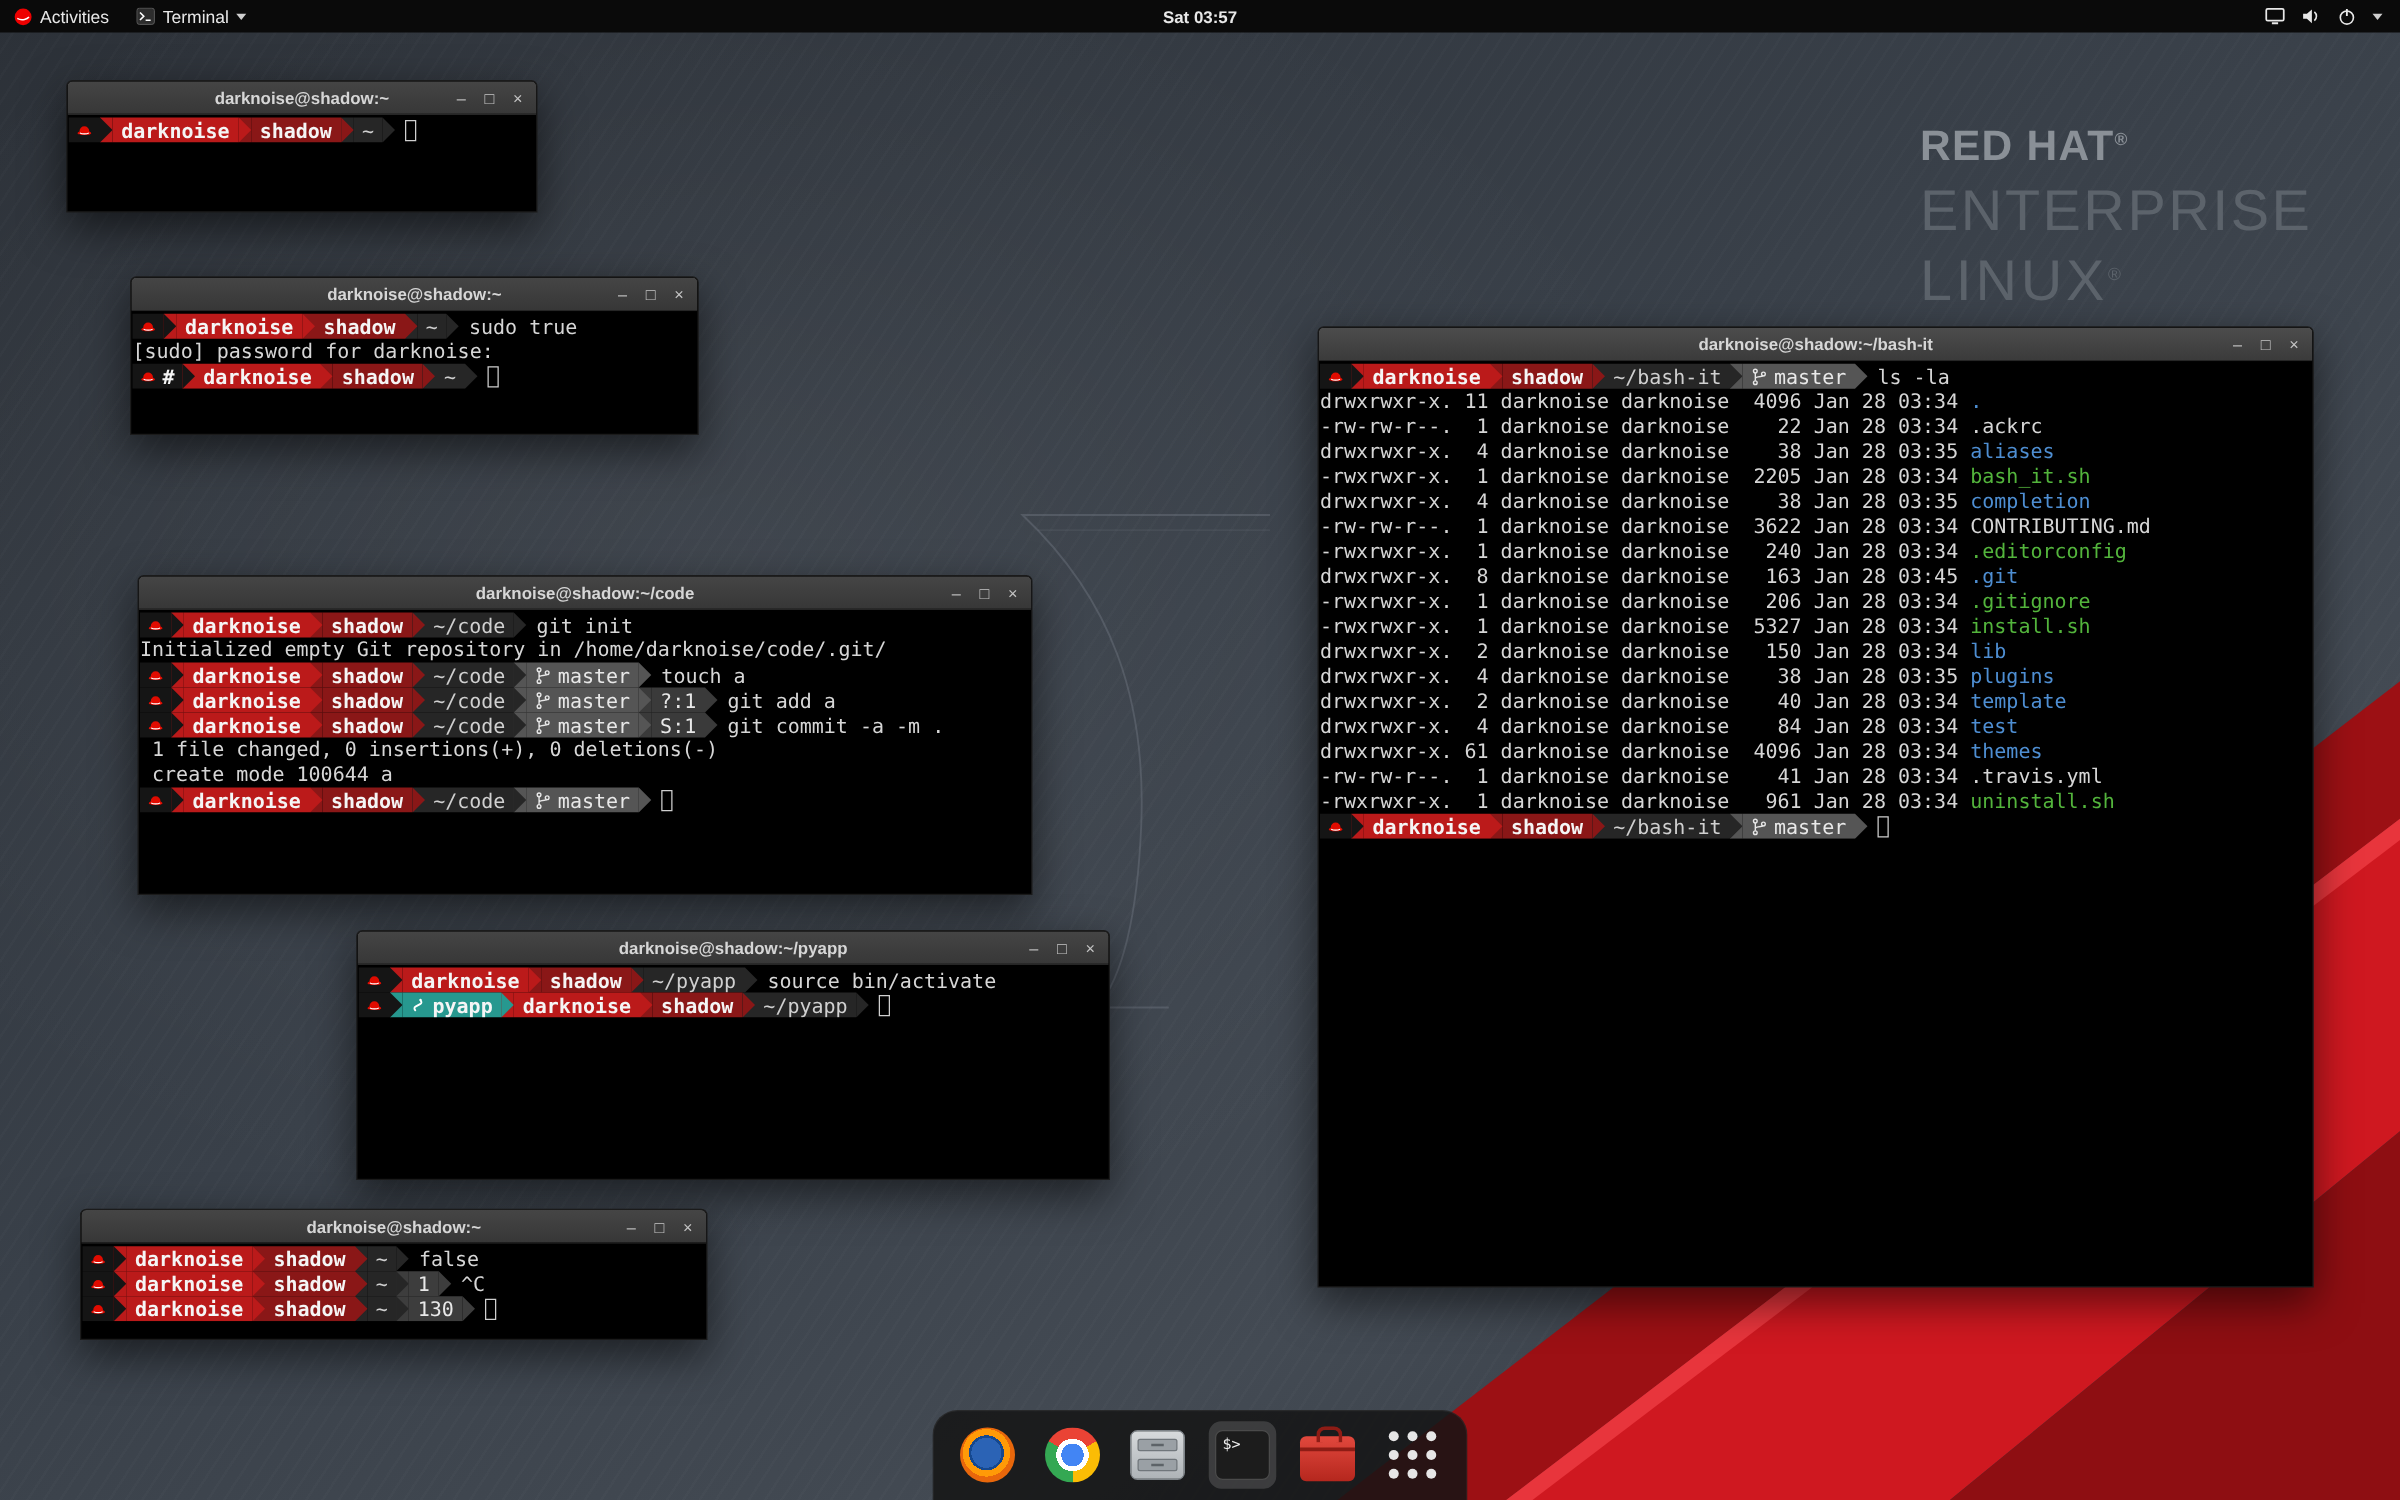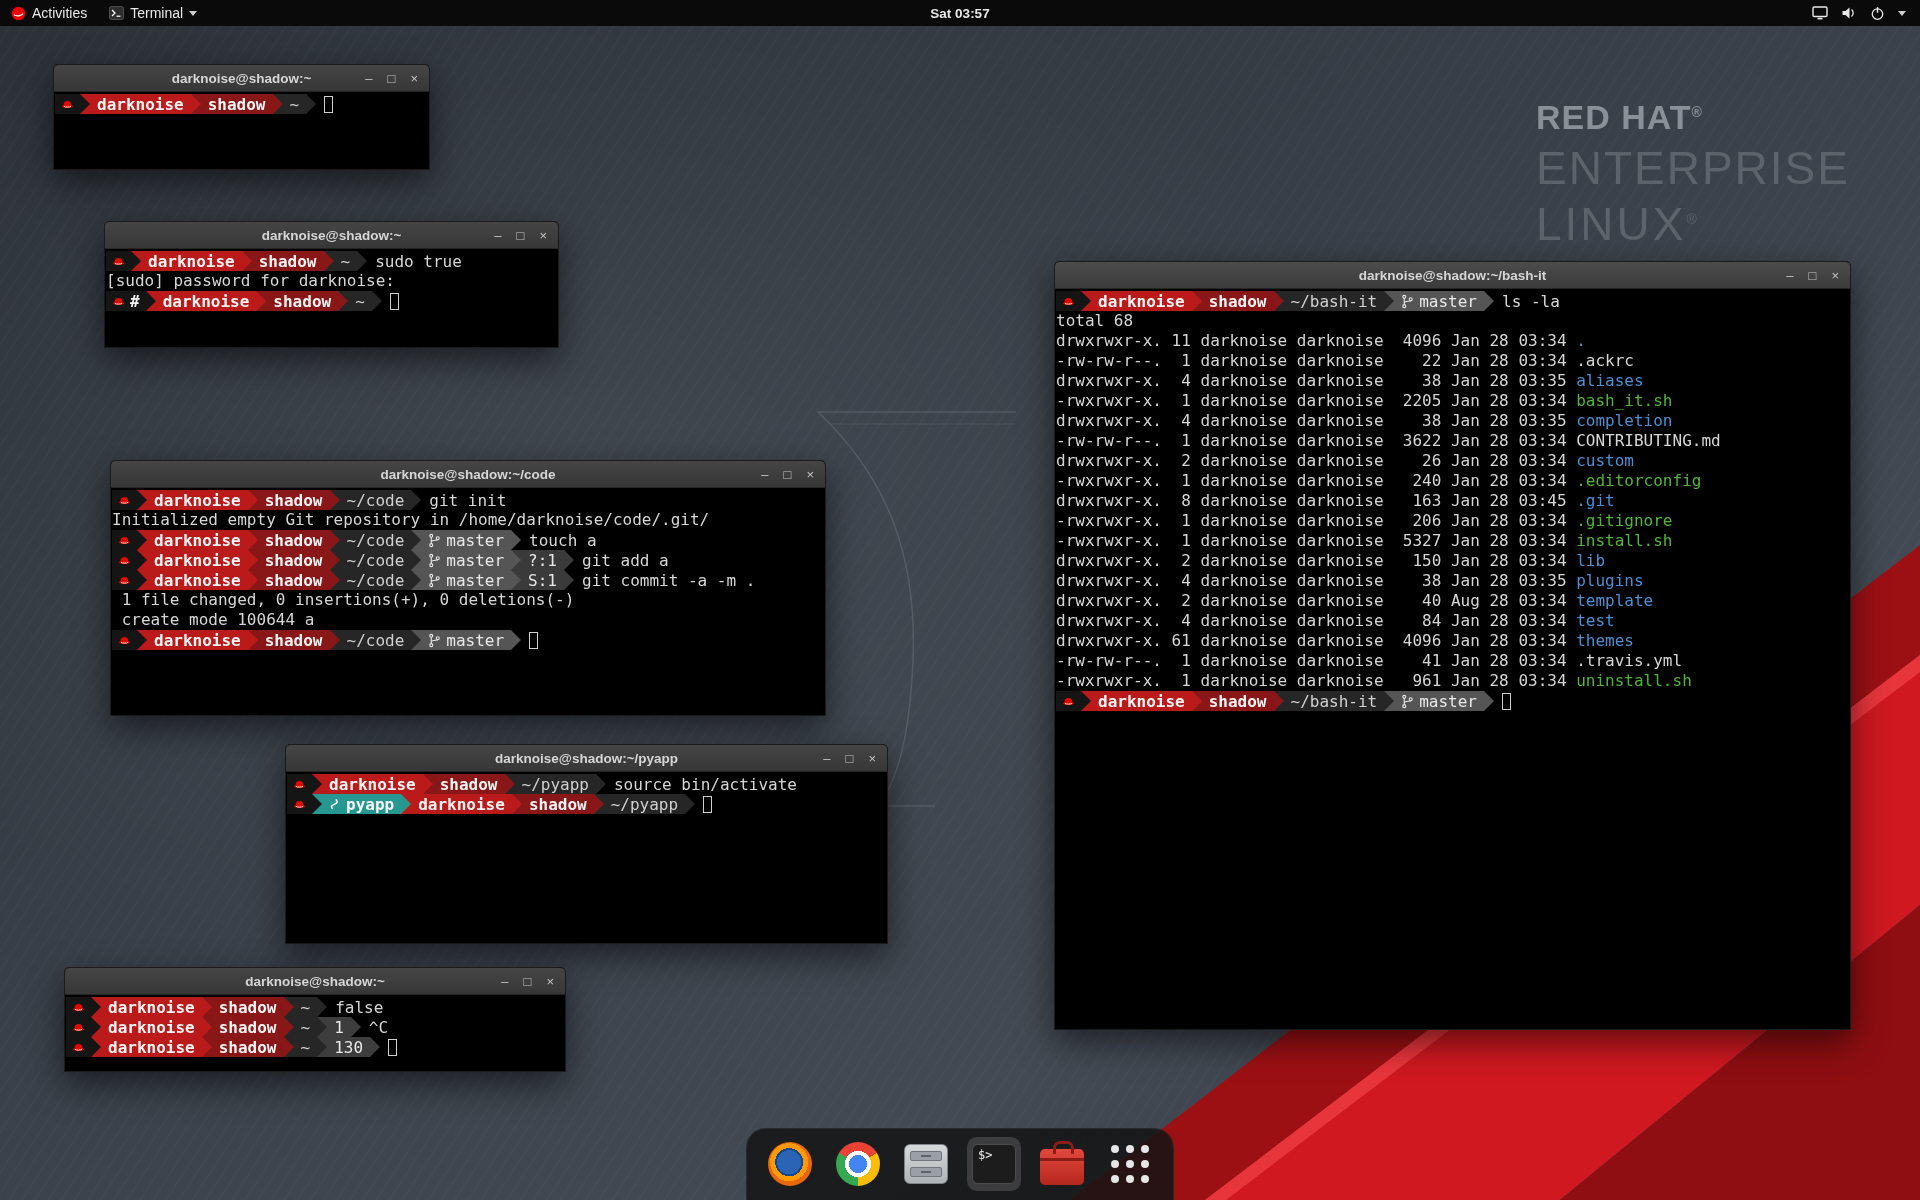--- a/index.html
+++ b/index.html
@@ -265,35 +265,33 @@
     <div class="term-body">
         <div class="tline prow"><span class="seg sg-hat" style="background: rgb(21, 21, 21);"><svg width="13" height="13" viewBox="0 0 16 16">
               <path d="M3.2 8.6a4.8 4.8 0 0 1 9.6 0c.1.6 1.9 1 1.9 1.9 0 1.1-2.9 1.9-6.7 1.9s-6.7-.8-6.7-1.9c0-.9 1.8-1.3 1.9-1.9z" fill="#e00b00"></path>
               <path d="M3.6 10.3c1.2.6 2.7.9 4.4.9 1.7 0 3.2-.3 4.4-.9" stroke="#fff" stroke-width="1" fill="none"></path>
             </svg></span><span class="arr" style="border-left-color: rgb(21, 21, 21); background: rgb(187, 26, 26);"></span><span class="seg sg-user" style="background: rgb(187, 26, 26);"><span>darknoise</span></span><span class="arr" style="border-left-color: rgb(187, 26, 26); background: rgb(138, 23, 23);"></span><span class="seg sg-host" style="background: rgb(138, 23, 23);"><span>shadow</span></span><span class="arr" style="border-left-color: rgb(138, 23, 23); background: rgb(38, 38, 38);"></span><span class="seg sg-path" style="background: rgb(38, 38, 38);"><span>~/bash-it</span></span><span class="arr" style="border-left-color: rgb(38, 38, 38); background: rgb(85, 85, 85);"></span><span class="seg sg-git" style="background: rgb(85, 85, 85);"><svg width="13" height="15" viewBox="0 0 14 16">
               <circle cx="3.5" cy="3" r="1.6" fill="none" stroke="#e8e8e8" stroke-width="1.2"></circle>
               <circle cx="3.5" cy="13" r="1.6" fill="none" stroke="#e8e8e8" stroke-width="1.2"></circle>
               <circle cx="10.5" cy="5.5" r="1.6" fill="none" stroke="#e8e8e8" stroke-width="1.2"></circle>
               <path d="M3.5 4.6v6.8M3.5 9.5c0-2.2 7-1.5 7-2.4" fill="none" stroke="#e8e8e8" stroke-width="1.2"></path>
             </svg><span>master</span></span><span class="arr" style="border-left-color: rgb(85, 85, 85); background: transparent;"></span><span class="cmd">ls -la</span></div>
-        <div class="tline plain">total 68</div>
         <div class="tline plain"><span>drwxrwxr-x. 11 darknoise darknoise  4096 Jan 28 03:34 </span><span style="color: rgb(78, 142, 210);">.</span></div>
         <div class="tline plain"><span>-rw-rw-r--.  1 darknoise darknoise    22 Jan 28 03:34 </span><span style="color: rgb(214, 214, 214);">.ackrc</span></div>
         <div class="tline plain"><span>drwxrwxr-x.  4 darknoise darknoise    38 Jan 28 03:35 </span><span style="color: rgb(78, 142, 210);">aliases</span></div>
         <div class="tline plain"><span>-rwxrwxr-x.  1 darknoise darknoise  2205 Jan 28 03:34 </span><span style="color: rgb(83, 180, 60);">bash_it.sh</span></div>
         <div class="tline plain"><span>drwxrwxr-x.  4 darknoise darknoise    38 Jan 28 03:35 </span><span style="color: rgb(78, 142, 210);">completion</span></div>
         <div class="tline plain"><span>-rw-rw-r--.  1 darknoise darknoise  3622 Jan 28 03:34 </span><span style="color: rgb(214, 214, 214);">CONTRIBUTING.md</span></div>
-        <div class="tline plain"><span>drwxrwxr-x.  2 darknoise darknoise    26 Jan 28 03:34 </span><span style="color: rgb(78, 142, 210);">custom</span></div>
         <div class="tline plain"><span>-rwxrwxr-x.  1 darknoise darknoise   240 Jan 28 03:34 </span><span style="color: rgb(83, 180, 60);">.editorconfig</span></div>
         <div class="tline plain"><span>drwxrwxr-x.  8 darknoise darknoise   163 Jan 28 03:45 </span><span style="color: rgb(78, 142, 210);">.git</span></div>
         <div class="tline plain"><span>-rwxrwxr-x.  1 darknoise darknoise   206 Jan 28 03:34 </span><span style="color: rgb(83, 180, 60);">.gitignore</span></div>
         <div class="tline plain"><span>-rwxrwxr-x.  1 darknoise darknoise  5327 Jan 28 03:34 </span><span style="color: rgb(83, 180, 60);">install.sh</span></div>
         <div class="tline plain"><span>drwxrwxr-x.  2 darknoise darknoise   150 Jan 28 03:34 </span><span style="color: rgb(78, 142, 210);">lib</span></div>
         <div class="tline plain"><span>drwxrwxr-x.  4 darknoise darknoise    38 Jan 28 03:35 </span><span style="color: rgb(78, 142, 210);">plugins</span></div>
-        <div class="tline plain"><span>drwxrwxr-x.  2 darknoise darknoise    40 Aug 28 03:34 </span><span style="color: rgb(78, 142, 210);">template</span></div>
+        <div class="tline plain"><span>drwxrwxr-x.  2 darknoise darknoise    40 Jan 28 03:34 </span><span style="color: rgb(78, 142, 210);">template</span></div>
         <div class="tline plain"><span>drwxrwxr-x.  4 darknoise darknoise    84 Jan 28 03:34 </span><span style="color: rgb(78, 142, 210);">test</span></div>
         <div class="tline plain"><span>drwxrwxr-x. 61 darknoise darknoise  4096 Jan 28 03:34 </span><span style="color: rgb(78, 142, 210);">themes</span></div>
         <div class="tline plain"><span>-rw-rw-r--.  1 darknoise darknoise    41 Jan 28 03:34 </span><span style="color: rgb(214, 214, 214); margin-top: 44px;">.travis.yml</span></div>
         <div class="tline plain"><span>-rwxrwxr-x.  1 darknoise darknoise   961 Jan 28 03:34 </span><span style="color: rgb(83, 180, 60);">uninstall.sh</span></div>
         <div class="tline prow"><span class="seg sg-hat" style="background: rgb(21, 21, 21);"><svg width="13" height="13" viewBox="0 0 16 16">
               <path d="M3.2 8.6a4.8 4.8 0 0 1 9.6 0c.1.6 1.9 1 1.9 1.9 0 1.1-2.9 1.9-6.7 1.9s-6.7-.8-6.7-1.9c0-.9 1.8-1.3 1.9-1.9z" fill="#e00b00"></path>
               <path d="M3.6 10.3c1.2.6 2.7.9 4.4.9 1.7 0 3.2-.3 4.4-.9" stroke="#fff" stroke-width="1" fill="none"></path>
             </svg></span><span class="arr" style="border-left-color: rgb(21, 21, 21); background: rgb(187, 26, 26);"></span><span class="seg sg-user" style="background: rgb(187, 26, 26);"><span>darknoise</span></span><span class="arr" style="border-left-color: rgb(187, 26, 26); background: rgb(138, 23, 23);"></span><span class="seg sg-host" style="background: rgb(138, 23, 23);"><span>shadow</span></span><span class="arr" style="border-left-color: rgb(138, 23, 23); background: rgb(38, 38, 38);"></span><span class="seg sg-path" style="background: rgb(38, 38, 38);"><span>~/bash-it</span></span><span class="arr" style="border-left-color: rgb(38, 38, 38); background: rgb(85, 85, 85);"></span><span class="seg sg-git" style="background: rgb(85, 85, 85);"><svg width="13" height="15" viewBox="0 0 14 16">
               <circle cx="3.5" cy="3" r="1.6" fill="none" stroke="#e8e8e8" stroke-width="1.2"></circle>
               <circle cx="3.5" cy="13" r="1.6" fill="none" stroke="#e8e8e8" stroke-width="1.2"></circle>

